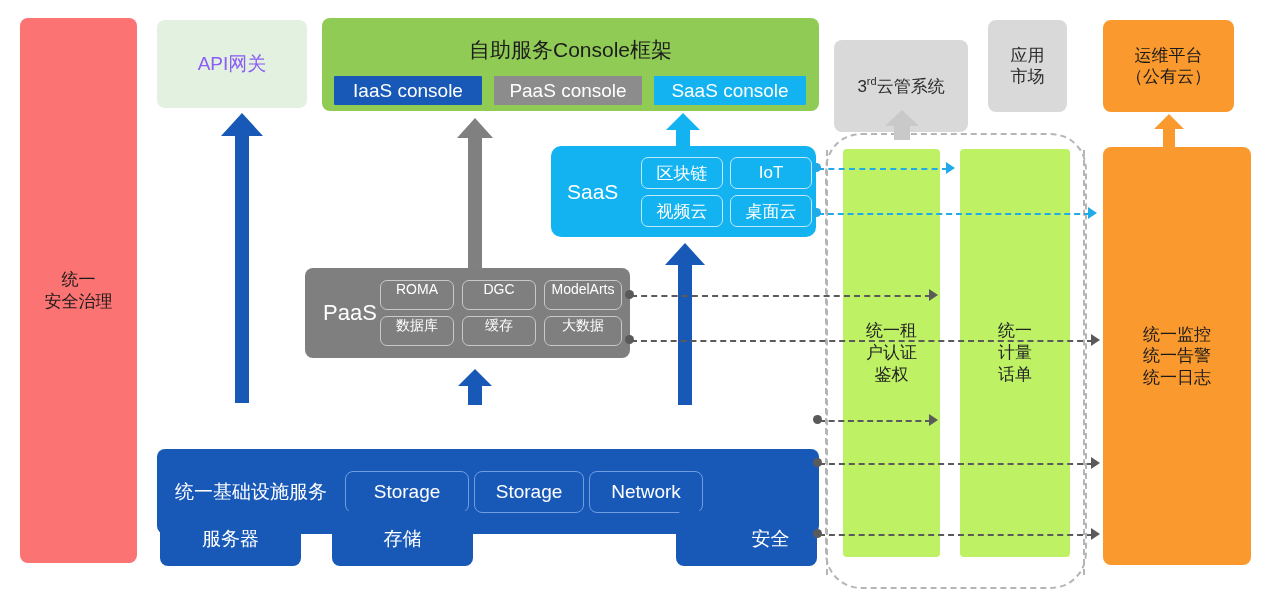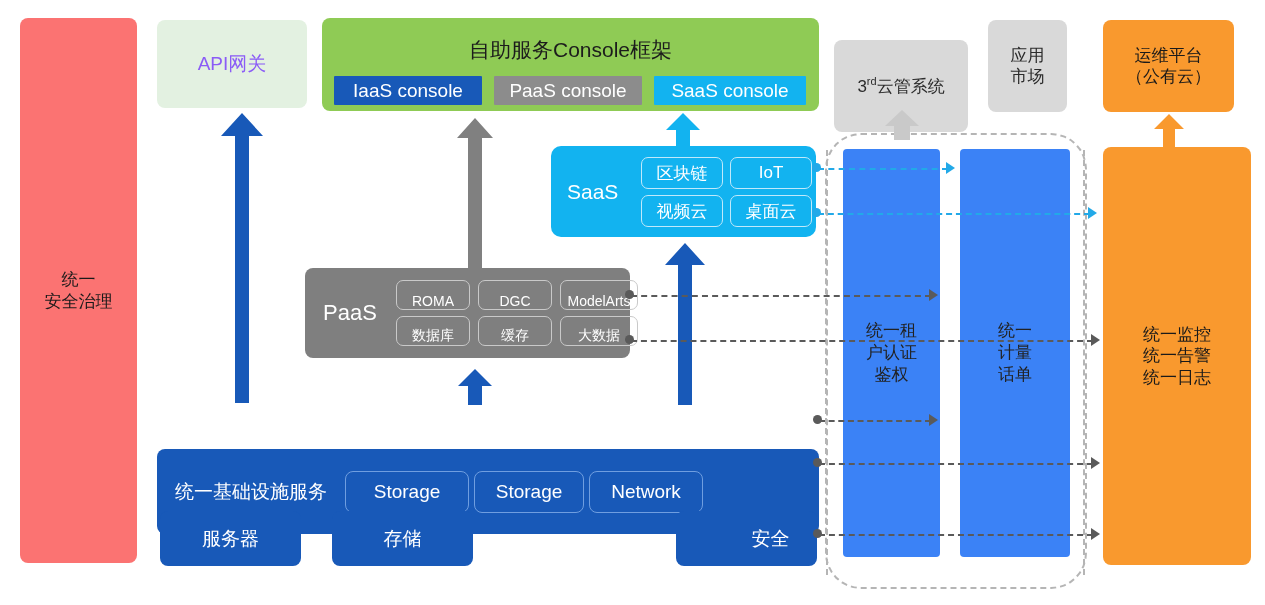--- a/index.html
+++ b/index.html
@@ -24,32 +24,32 @@
   .appmarket{background:#d9d9d9;color:#2b2b2b;font-size:17px;border-radius:8px;}
 
   
   .saas-box{position:absolute;background:#12b3f0;border-radius:10px;}
   .saas-label{position:absolute;color:#fff;font-size:21px;left:16px;top:50%;transform:translateY(-50%);}
   .saas-pill{position:absolute;border:1.6px solid #bfe9fb;border-radius:7px;color:#fff;font-size:17px;display:flex;align-items:center;justify-content:center;}
 
   
   .paas-box{position:absolute;background:#7f7f7f;border-radius:8px;}
   .paas-label{position:absolute;color:#fff;font-size:22px;left:18px;top:50%;transform:translateY(-50%);}
-  .paas-pill{position:absolute;border:1.6px solid #c9c9c9;border-radius:7px;color:#fff;font-size:14px;display:flex;align-items:flex-end;justify-content:center;margin-left:16px;}
+  .paas-pill{position:absolute;border:1.6px solid #c9c9c9;border-radius:7px;color:#fff;font-size:14px;display:flex;align-items:flex-start;justify-content:center;}
 
   
   .iaas-bar{position:absolute;background:#1859b8;border-radius:8px;margin-top:48px;}
   .iaas-label{position:absolute;color:#fff;font-size:19px;left:18px;top:50%;transform:translateY(-50%);white-space:nowrap;}
   .iaas-pill{position:absolute;border:1.8px solid #6f9ee0;border-radius:8px;color:#fff;font-size:19px;display:flex;align-items:center;justify-content:center;}
 
   .hw-box{background:#1859b8;color:#fff;font-size:19px;border-radius:8px;}
 
   
   .dashed-zone{position:absolute;border:2.5px dashed #b5b5b5;border-radius:36px;box-sizing:border-box;}
-  .gcol{position:absolute;background:#3b82f6;border-radius:4px;display:flex;align-items:center;justify-content:center;color:#222;font-size:17px;text-align:center;line-height:1.3;}
+  .gcol{position:absolute;background:#bef264;border-radius:4px;display:flex;align-items:center;justify-content:center;color:#222;font-size:17px;text-align:center;line-height:1.3;}
 
   
   .uparrow{position:absolute;}
   .dline{position:absolute;height:0;border-top:2px dashed #5a5a5a;}
   .dline-blue{position:absolute;height:0;border-top:2.2px dashed #22a9e8;}
   .vdash{position:absolute;width:0;border-left:2px dashed #b5b5b5;}
   .dot{position:absolute;width:9px;height:9px;border-radius:50%;background:#5a5a5a;}
   .dot-blue{position:absolute;width:9px;height:9px;border-radius:50%;background:#22a9e8;}
   .ahead{position:absolute;width:0;height:0;border-top:6px solid transparent;border-bottom:6px solid transparent;}
   .ahead-gray{border-left:9px solid #5a5a5a;}

